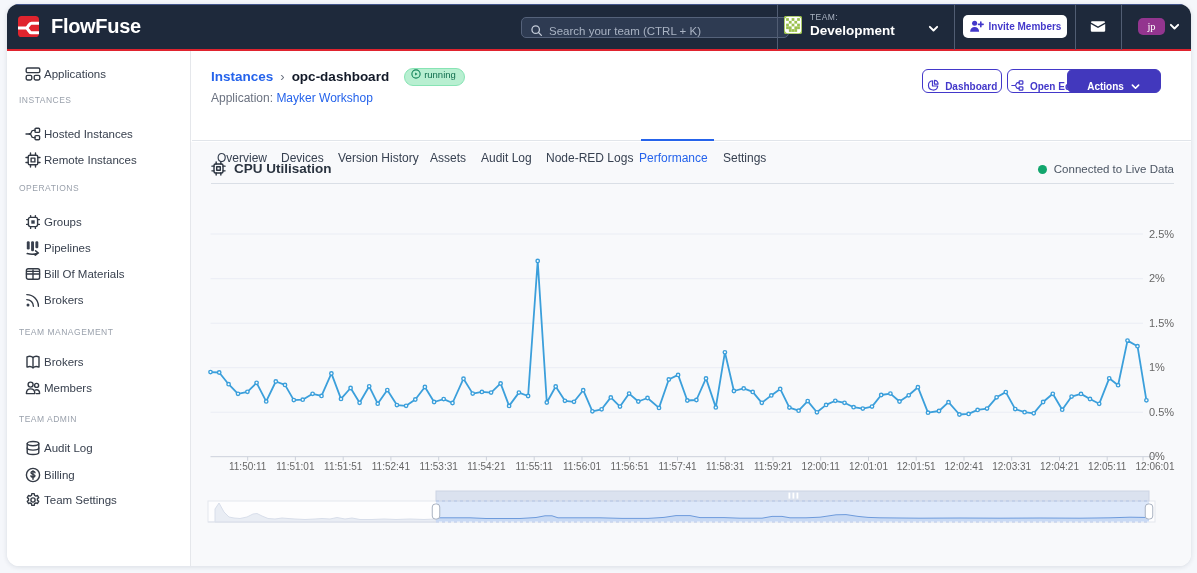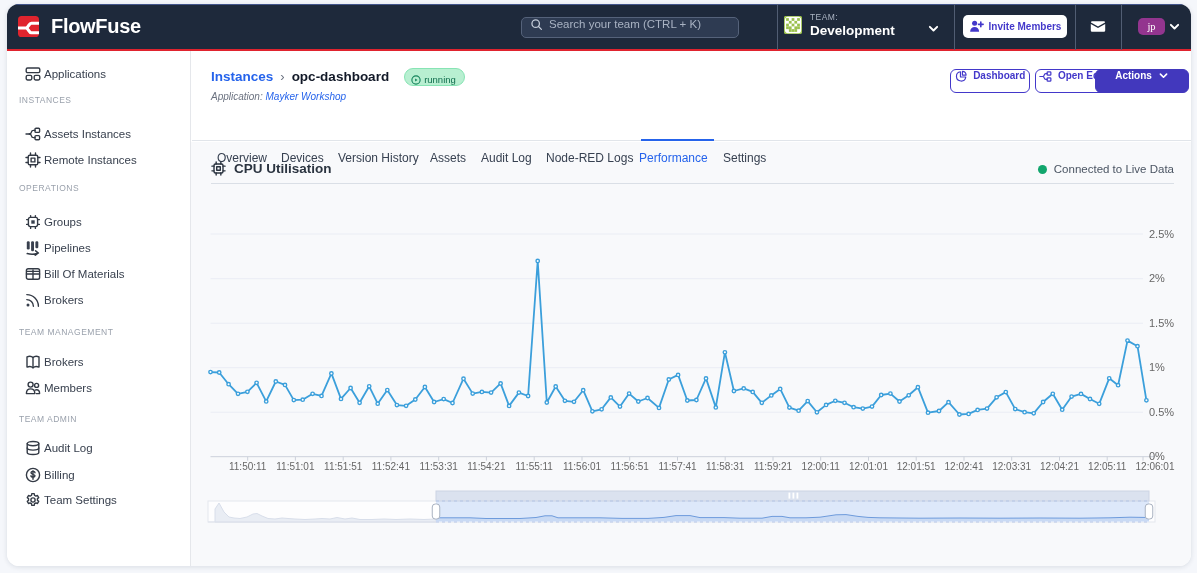--- a/index.html
+++ b/index.html
@@ -2,45 +2,45 @@
 <html><head><meta charset="utf-8">
 <style>
 * { margin:0; padding:0; box-sizing:border-box; }
 html,body { width:1197px; height:573px; background:#f5f7fb; font-family:"Liberation Sans",sans-serif; overflow:hidden; }
 .app { position:absolute; left:7px; top:4px; width:1184px; height:562px; background:#fff;
   border-radius:12px; overflow:hidden; box-shadow:0 1px 5px rgba(20,30,60,.12); }
 .topbar { position:absolute; left:0; top:0; width:100%; height:46.5px; background:#1e293b;
   border-bottom:2.5px solid #e0232e; border-top:1.5px solid #43558b; display:flex; align-items:center; }
 .logo { display:flex; align-items:center; gap:12px; margin-left:11px; }
 .logo b { color:#fff; font-size:20px; letter-spacing:-.3px; }
-.search { position:absolute; left:514px; top:12.5px; width:218px; height:21.5px; background:#2e3b52;
-  border:1px solid #55627a; border-radius:5px; display:flex; align-items:flex-start; padding:0 8px; gap:6px; }
+.search { position:absolute; left:514px; top:12.5px; width:268px; height:21.5px; background:#2e3b52;
+  border:1px solid #55627a; border-radius:5px; display:flex; align-items:flex-end; padding:0 8px; gap:6px; }
 .search span { color:#a9b3c3; font-size:11.5px; }
 .vdiv { position:absolute; top:0; bottom:0; width:1px; background:#515d73; }
 .teambox { position:absolute; left:770px; top:0; width:177px; height:42px; display:flex; align-items:center; padding-left:7px; gap:8px; }
 .tlabel { font-size:8.5px; color:#aab3c2; letter-spacing:.4px; }
 .tname { font-size:13.5px; color:#fff; font-weight:bold; margin-top:1px; }
 .invite { position:absolute; left:956px; top:11px; width:104px; height:23px; white-space:nowrap; background:#fff; border-radius:5px;
   display:flex; align-items:center; justify-content:center; gap:5px; color:#4338ca; font-size:10px; font-weight:bold; }
 .avatar { position:absolute; left:1131px; top:13.7px; width:27px; height:17px; border-radius:5px; background:#93358f;
   color:#fff; font-size:10.5px; font-family:"Liberation Serif",serif; display:flex; align-items:center; justify-content:center; }
 .sidebar { position:absolute; left:0; top:46.5px; width:184px; bottom:0; border-right:1px solid #e5e7eb; background:#fff; }
 .sitem { position:absolute; left:17.5px; height:22px; display:flex; align-items:center; gap:3.5px;
   font-size:11.5px; color:#38404e; white-space:nowrap; }
 .slabel { position:absolute; left:12px; height:16px; font-size:8.5px; color:#9aa1ac; letter-spacing:.5px; line-height:16px; }
 .crumbs { position:absolute; left:204px; top:64px; font-size:13.5px; font-weight:bold; color:#111827;
   display:flex; align-items:center; gap:7px; }
 .crumbs .blue { color:#2563eb; }
 .crumbs .sep { color:#6b7280; font-weight:normal; font-size:13px; }
 .pill { margin-left:8px; height:17.5px; padding:0 8px 0 6px; background:#b8efd1; border:1px solid #87e4b4;
-  border-radius:9px; color:#116e4e; font-size:9.5px; display:flex; align-items:flex-end; gap:3px; font-weight:normal; }
-.appline { position:absolute; left:204px; top:86.5px; font-size:10px; color:#6b7280;font-style:italic; }
+  border-radius:9px; color:#116e4e; font-size:9.5px; display:flex; align-items:flex-start; gap:3px; font-weight:normal; }
+.appline { position:absolute; left:204px; top:86.5px; font-size:12px; color:#6b7280; }
 .appline a { color:#2563eb; text-decoration:none; }
 .hbtn { position:absolute; top:64.5px; height:24px; border:1px solid #4338ca; border-radius:6px; background:#fff;
-  color:#4338ca; font-size:10px; font-weight:bold; display:flex; align-items:flex-start; justify-content:center; gap:6px; white-space:nowrap;margin-left:28px; }
+  color:#4338ca; font-size:10px; font-weight:bold; display:flex; align-items:flex-end; justify-content:center; gap:6px; white-space:nowrap; }
 .hbtn.solid { background:#4238bd; color:#fff; border-color:#4238bd; }
 .tabsrow { position:absolute; left:185px; right:0; top:46.5px; height:90.5px; border-bottom:1px solid #e1e5ea; }
 .tab { position:absolute; top:114.5px; font-size:12px; white-space:nowrap; color:#374151;margin-top:32px; }
 .tab.active { color:#2563eb; font-weight:normal; }
 .tabline { position:absolute; left:634px; top:134.5px; width:73px; height:2.5px; background:#2563eb; }
 .charthead { position:absolute; left:204px; top:157px; display:flex; align-items:center; gap:8px;
   font-size:13.5px; font-weight:bold; color:#2b3440; }
 .livedata { position:absolute; right:17px; top:159px; display:flex; align-items:center; gap:7px; font-size:11.5px; color:#4b5563; }
 .dot { width:9px; height:9px; border-radius:50%; background:#12a66d; }
 .hr { position:absolute; left:204px; right:17px; top:179px; height:1px; background:#dadfe6; }
@@ -130,21 +130,21 @@
       </div>
 <div class="slabel" style="top:41px">INSTANCES</div>
 <div class="sitem" style="top:72px">
         <svg width="16" height="16" viewBox="0 0 16 16" fill="none" stroke="#333a45" stroke-width="1.4" stroke-linecap="round" stroke-linejoin="round" style="flex:none">
           <path d="M1 8 h3.4"></path>
           <path d="M4.4 8 c3.2 0 .8 -3.6 4 -3.6 h1.6"></path>
           <path d="M4.4 8 c3.2 0 .8 3.6 4 3.6 h1.6"></path>
           <rect x="10" y="2.2" width="4.6" height="4.2" rx="1"></rect>
           <rect x="10" y="9.6" width="4.6" height="4.2" rx="1"></rect>
         </svg>
-        <span>Assets Instances</span>
+        <span>Hosted Instances</span>
       </div>
 <div class="sitem" style="top:98px">
         <svg width="16" height="16" viewBox="0 0 16 16" fill="none" stroke="#333a45" stroke-width="1.4" stroke-linecap="round" stroke-linejoin="round" style="flex:none">
           <rect x="3.2" y="3.2" width="9.6" height="9.6" rx="1.6"></rect>
           <rect x="6.1" y="6.1" width="3.8" height="3.8"></rect>
           <path d="M5.5 3.2 V1 M10.5 3.2 V1 M5.5 15 v-2.2 M10.5 15 v-2.2 M3.2 5.5 H1 M3.2 10.5 H1 M15 5.5 h-2.2 M15 10.5 h-2.2"></path>
         </svg>
         <span>Remote Instances</span>
       </div>
 <div class="slabel" style="top:129px">OPERATIONS</div>

